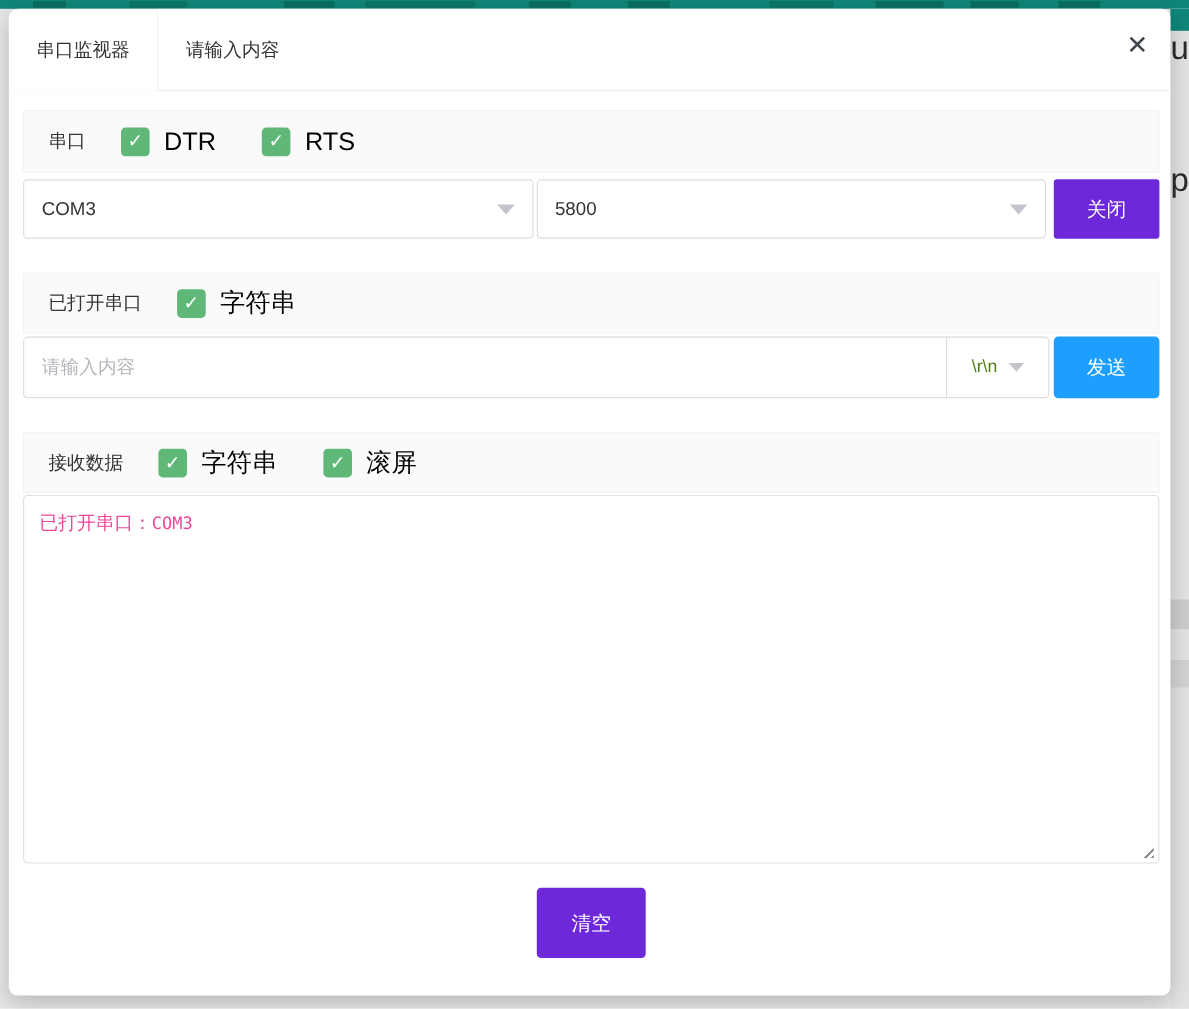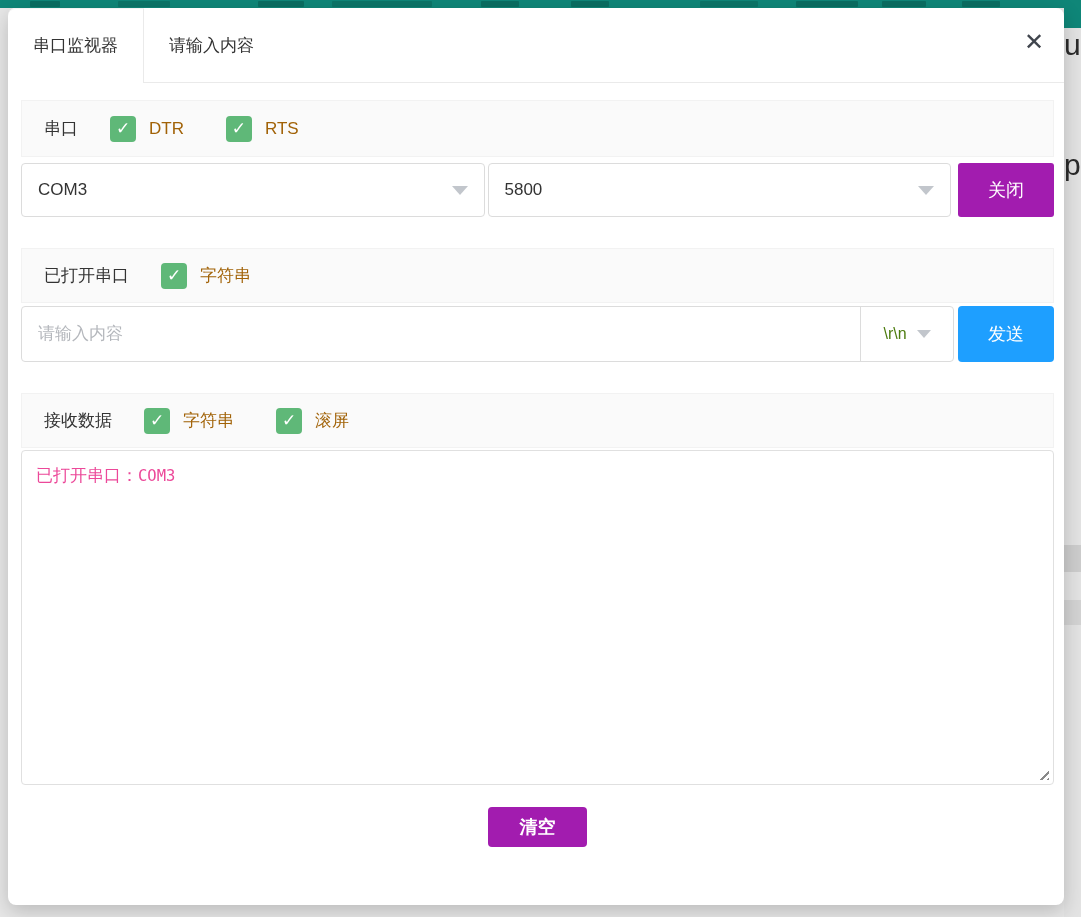--- a/index.html
+++ b/index.html
@@ -79,42 +79,42 @@
   .strip.h55 { height:55px; }
   .strip-label { font-size:17px; color:#333; }
 
   .cb { display:flex; align-items:center; gap:13px; cursor:pointer; }
   .cb + .cb { margin-left:10px; }
   .cb-box {
     width:26px; height:26px; background:#5FB878; border-radius:4px;
     display:flex; align-items:center; justify-content:center;
     color:#fff; font-size:17px; font-weight:bold;
   }
-  .cb-label { font-size:17px; color:#a16207; }
+  .cb-label { font-size:23px; color:#000000; }
 
   .row { display:flex; }
   .selects-row { margin-top:6px; height:54px; gap:3px; }
   .select-box {
     flex:1; border:1px solid #dcdcdc; border-radius:4px; background:#fff;
     display:flex; align-items:center; justify-content:space-between;
     padding:0 16px; font-size:17px; color:#333; cursor:pointer;
   }
   .arrow {
     width:0; height:0;
     border-left:8px solid transparent; border-right:8px solid transparent;
     border-top:9px solid #c2c6cc;
   }
   .arrow.small { border-left-width:7px; border-right-width:7px; border-top-width:8px; }
 
   .btn {
     border:none; color:#fff; font-size:18px; cursor:pointer;
     font-family:"Liberation Sans","DejaVu Sans",sans-serif;
     display:flex; align-items:center; justify-content:center;
   }
-  .btn-danger { background:#a21caf; }
+  .btn-danger { background:#6d28d9; }
   .btn-primary { background:#1E9FFF; }
   .btn-port { width:96px; margin-left:4px; border-radius:3px; }
 
   .send-row { margin-top:3px; height:56px; }
   .input-group {
     flex:1; display:flex; border:1px solid #dcdcdc; border-radius:4px; background:#fff;
     overflow:hidden;
   }
   .text-input {
     flex:1; border:none; outline:none; padding:0 16px; font-size:17px; color:#333;
@@ -135,21 +135,21 @@
   }
   .mono { font-family:"DejaVu Sans Mono","Liberation Mono",monospace; font-size:15.5px; }
   .grip {
     position:absolute; right:4px; bottom:4px; width:13px; height:13px;
     background:repeating-linear-gradient(135deg, transparent, transparent 3px, #8a8a8a 3px, #8a8a8a 4.5px);
     clip-path:polygon(100% 0, 100% 100%, 0 100%);
     cursor:nwse-resize;
   }
 
   .clear-row { margin-top:22px; display:flex; justify-content:center; }
-  .btn-clear { width:99px; height:40px; border-radius:4px; font-size:18px;font-weight:bold; }
+  .btn-clear { width:99px; height:64px; border-radius:4px; font-size:18px; }
 
   .section { margin-top:31px; }
   .first-section { margin-top:17px; }
 </style>
 </head>
 <body>
 
 <div class="topbar">
   <i class="frag"></i>
   <i class="frag"></i>

